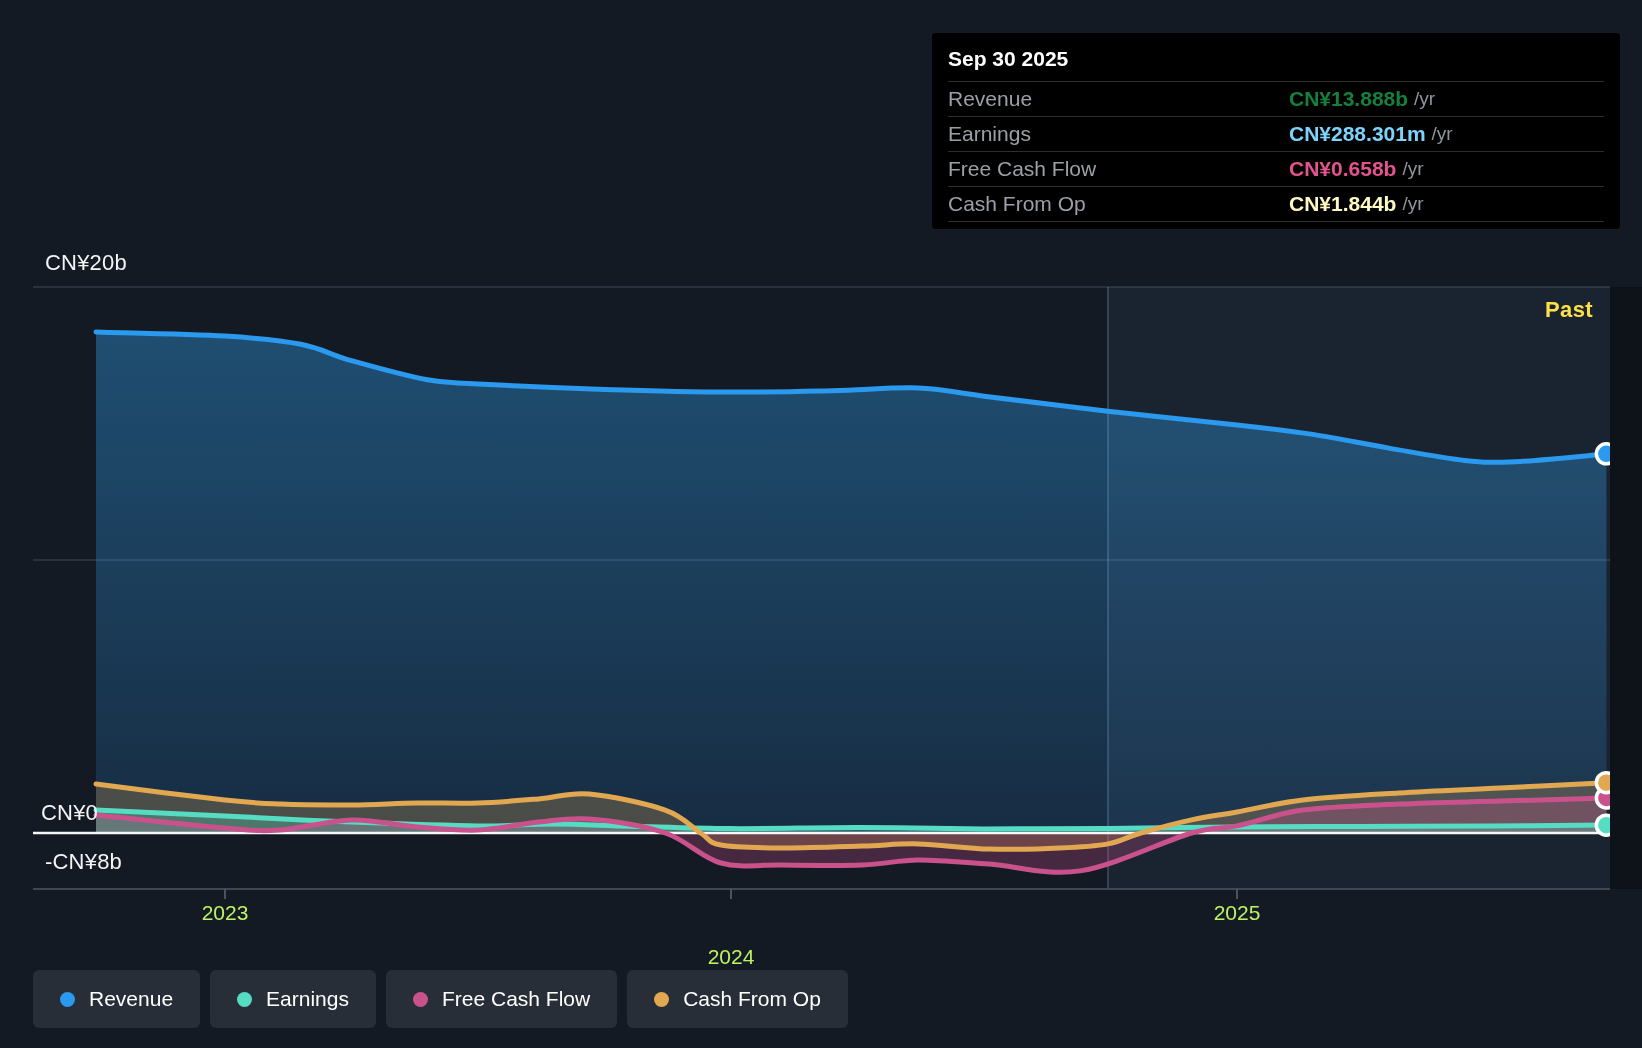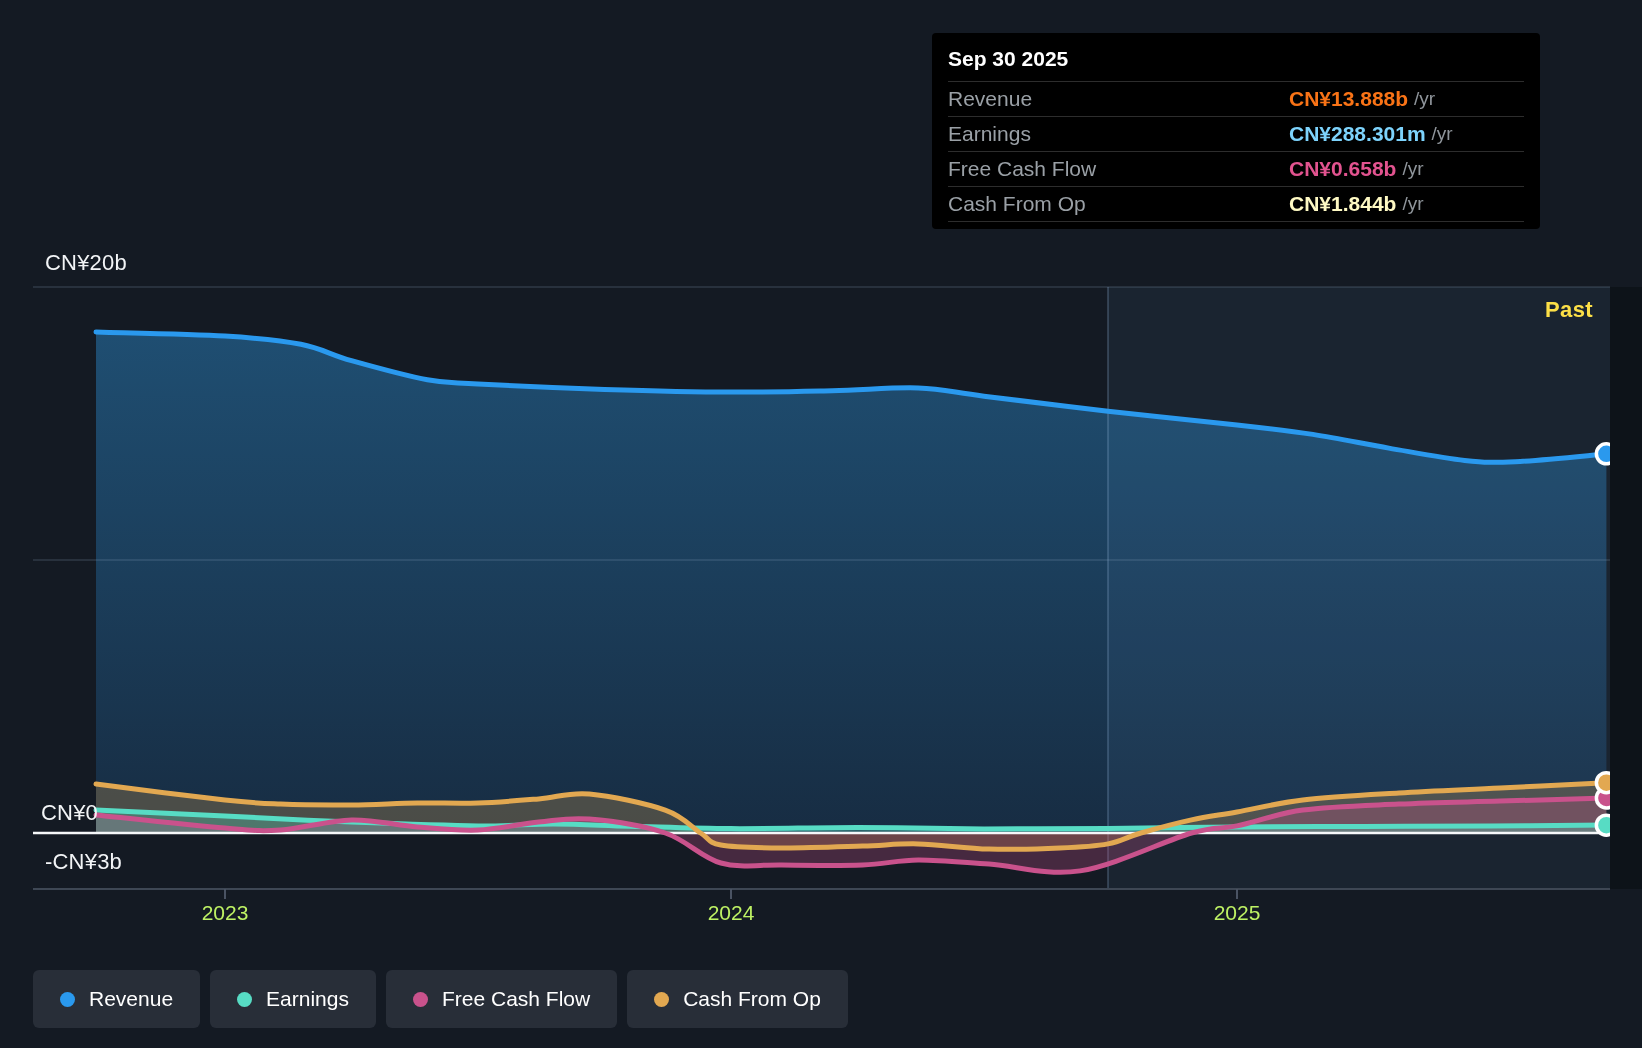--- a/index.html
+++ b/index.html
@@ -10,27 +10,27 @@
   }
   .chart-svg{position:absolute;left:0;top:0;}
   .right-band{position:absolute;left:1610px;top:287px;width:32px;height:602px;background:#0d1319;}
   
   .ylab{position:absolute;color:#f2f4f6;font-size:22px;letter-spacing:.2px;}
   .ylab-20{left:45px;top:250px;}
   .ylab-0{left:41px;top:800px;}
   .ylab-neg2{left:45px;top:849px;}
   .xlab{position:absolute;width:140px;text-align:center;color:#bef264;font-size:21px;top:901px;}
   .xlab-2023{left:155px;}
-  .xlab-2024{left:661px;}
+  .xlab-2024{left:661px;margin-top:44px;}
   .xlab-2025{left:1167px;}
   .past-label{position:absolute;left:1473px;top:297px;width:120px;text-align:right;
     color:#fde047;font-size:22px;font-weight:700;letter-spacing:.4px;}
   
   .tooltip{
-    position:absolute;left:932px;top:33px;width:608px;background:#000000;
+    position:absolute;left:932px;top:33px;width:688px;background:#000000;
     border-radius:4px;color:#fff;box-sizing:border-box;padding:0 16px;
   }
   .tt-title{font-size:21px;font-weight:700;padding:14px 0 10px 0;color:#ffffff;}
   .tt-row{display:flex;align-items:center;height:34px;border-top:1px solid #2d2d2d;}
   .tt-label{width:341px;color:#9aa0a6;font-size:21px;}
   .tt-value{font-size:21px;font-weight:700;}
   .tt-unit{color:#8f959b;font-size:19px;font-weight:400;margin-left:6px;}
   .tt-foot{border-top:1px solid #2d2d2d;height:7px;}
   
   .legend{position:absolute;left:33px;top:970px;display:flex;gap:10px;}
@@ -80,33 +80,33 @@
         <line x1="225" y1="889" x2="225" y2="899" stroke="#4a5363" stroke-width="2"></line>
         <line x1="731" y1="889" x2="731" y2="899" stroke="#4a5363" stroke-width="2"></line>
         <line x1="1237" y1="889" x2="1237" y2="899" stroke="#4a5363" stroke-width="2"></line>
       </g>
   </svg>
 
   <div class="right-band"></div>
 
   <div class="ylab ylab-20">CN¥20b</div>
   <div class="ylab ylab-0">CN¥0</div>
-  <div class="ylab ylab-neg2">-CN¥3b</div>
+  <div class="ylab ylab-neg2">-CN¥8b</div>
 
   <div class="xlab xlab-2023">2023</div>
   <div class="xlab xlab-2024">2024</div>
   <div class="xlab xlab-2025">2025</div>
 
   <div class="past-label">Past</div>
 
   <div class="tooltip">
     <div class="tt-title">Sep 30 2025</div>
     <div class="tt-row">
       <div class="tt-label">Revenue</div>
-      <div class="tt-value" style="color: #f97316;">CN¥13.888b</div>
+      <div class="tt-value" style="color: #15803d;">CN¥13.888b</div>
       <div class="tt-unit">/yr</div>
     </div>
     <div class="tt-row">
       <div class="tt-label">Earnings</div>
       <div class="tt-value" style="color: #7dd3fc;">CN¥288.301m</div>
       <div class="tt-unit">/yr</div>
     </div>
     <div class="tt-row">
       <div class="tt-label">Free Cash Flow</div>
       <div class="tt-value" style="color: rgb(226, 83, 143);">CN¥0.658b</div>

